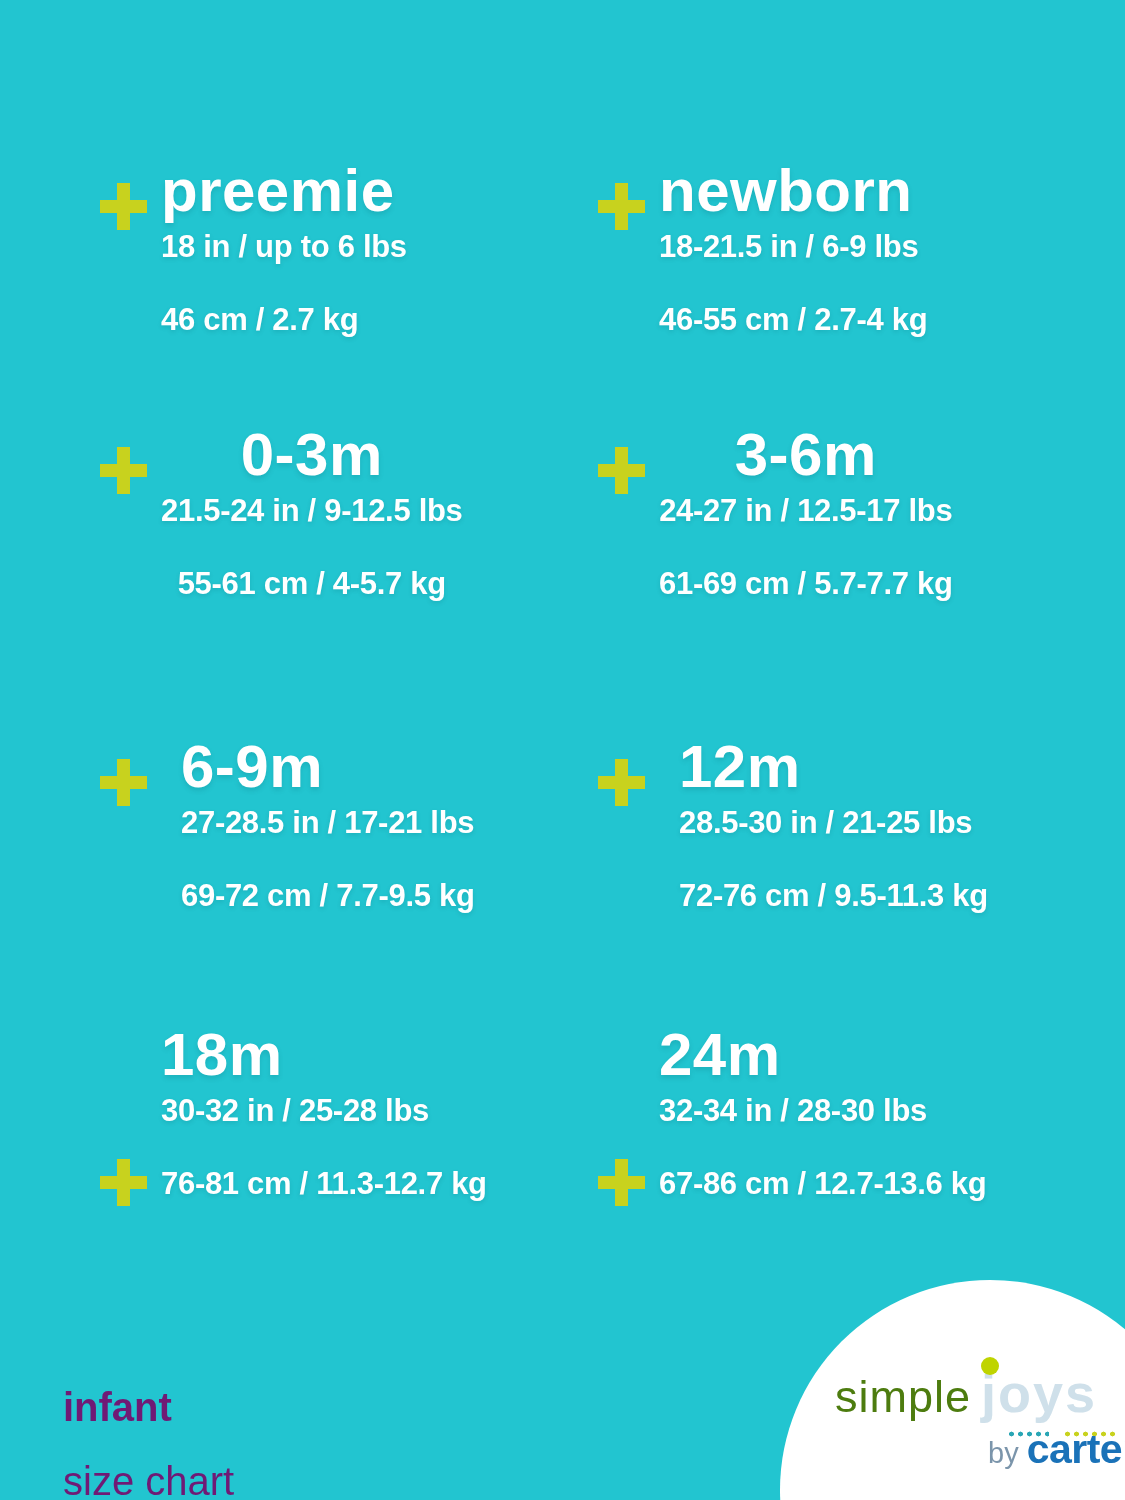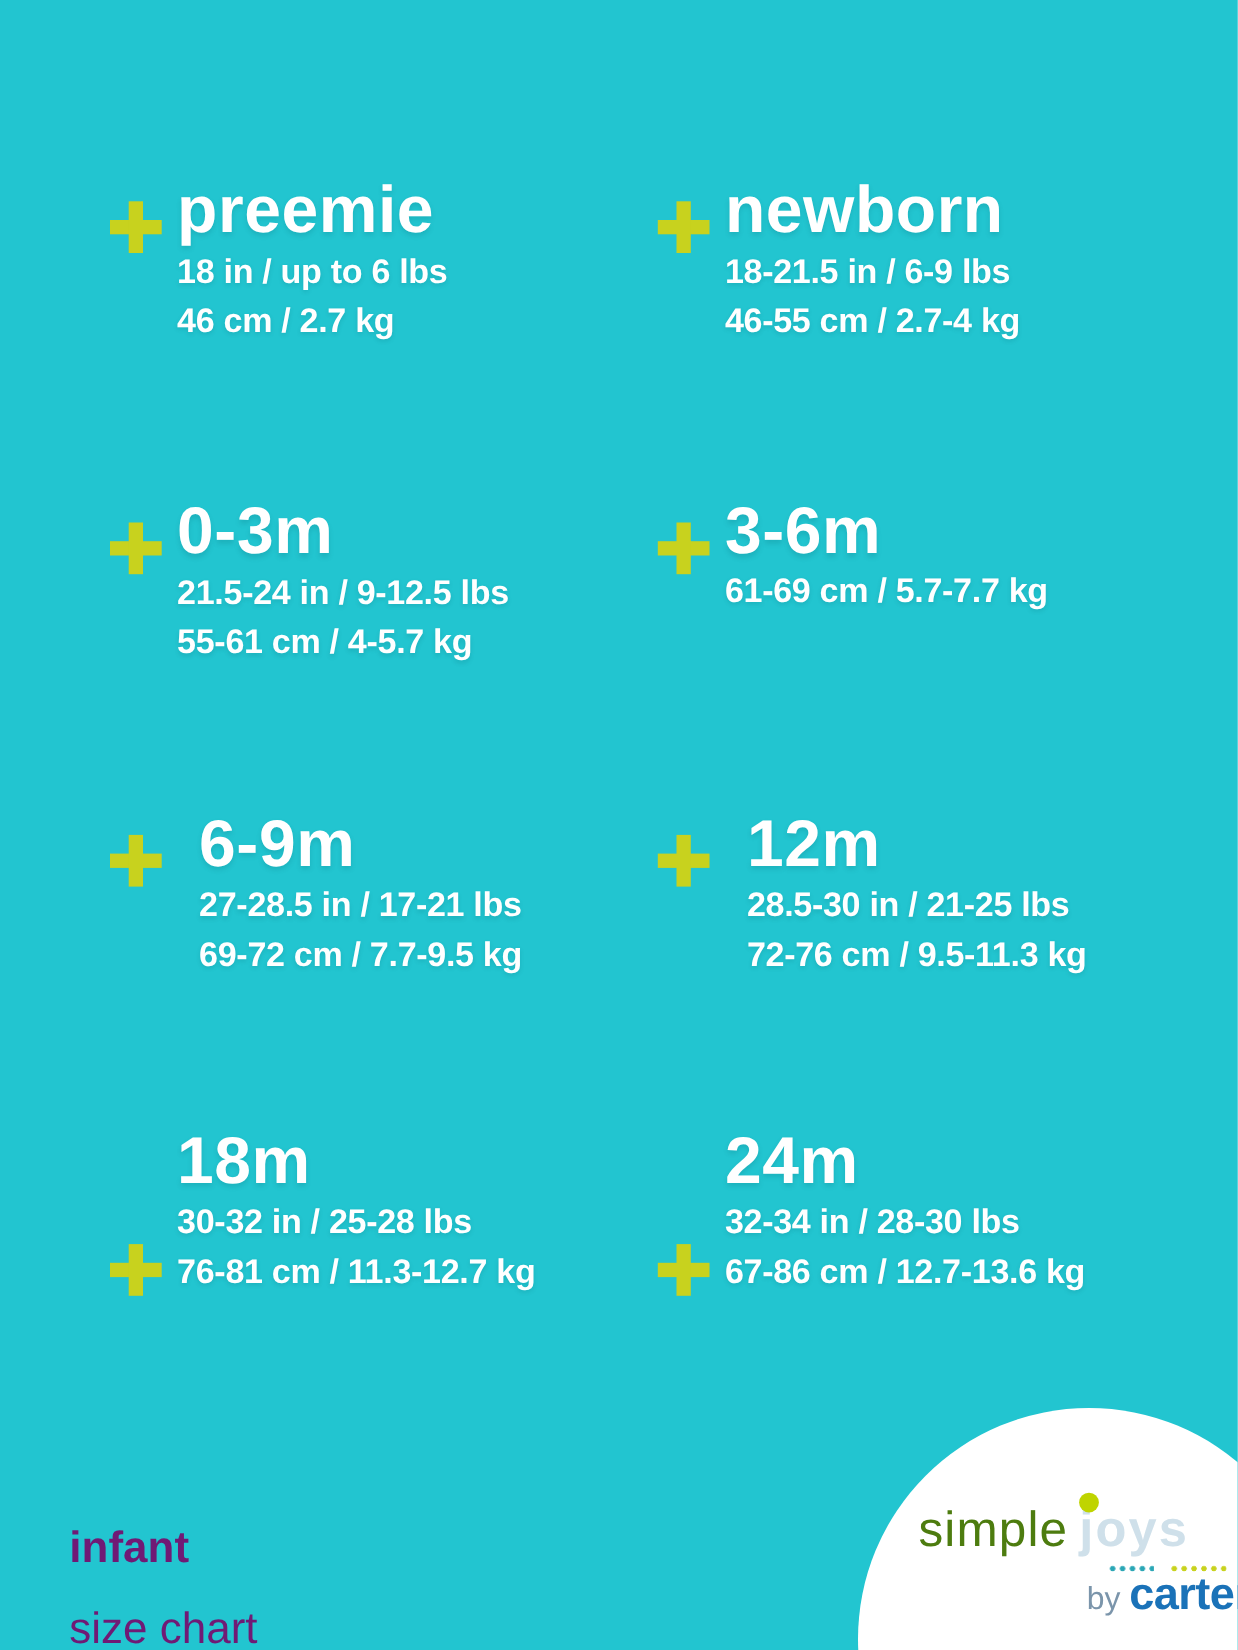--- a/index.html
+++ b/index.html
@@ -16,21 +16,21 @@
   }
   
   .size-block {
     position: absolute;
     display: flex;
     align-items: flex-start;
   }
   .col1 { left: 100px; }
   .col2 { left: 598px; }
   .row1 { top: 160px; }
-  .row2 { top: 452px; }
+  .row2 { top: 424px; text-align: center; }
   .row3 { top: 736px; gap: 20px; }
   .row4 { top: 1024px; align-items: flex-end; }
 
   .plus-icon {
     position: relative;
     width: 47px; height: 47px;
     margin-top: 23px;
     flex: 0 0 47px;
   }
   .plus-icon::before {
@@ -51,20 +51,21 @@
     line-height: 62px;
     letter-spacing: 0.5px;
     text-shadow: 0 3px 5px rgba(0, 90, 100, 0.18);
   }
   .size-line {
     font-size: 31px;
     font-weight: 700;
     line-height: 45px;
     letter-spacing: -0.3px;
     text-shadow: 0 2px 4px rgba(0, 90, 100, 0.18);
+    margin-top: 28px;
   }
   .size-line.first { margin-top: 2px; }
 
   
   .footer {
     position: absolute;
     left: 63px; top: 1384px;
     color: #701a75;
   }
   .footer-category {
@@ -91,21 +92,21 @@
   }
   .logo-simple {
     font-size: 45px;
     font-weight: 400;
     color: #4d7c0f;
     letter-spacing: 1px;
   }
   .logo-joys {
     position: relative;
     margin-left: 10px;
-    font-size: 46px;
+    font-size: 54px;
     font-weight: 700;
     color: #cfe0ea;
     letter-spacing: 2px;
   }
   .joys-dot {
     position: absolute;
     left: 0px; top: -5px;
     width: 18px; height: 18px;
     border-radius: 50%;
     background: #bfd400;
@@ -177,20 +178,21 @@
     <div class="size-info">
       <h2 class="size-name">0-3m</h2>
       <div class="size-line first">21.5-24 in / 9-12.5 lbs</div>
       <div class="size-line">55-61 cm / 4-5.7 kg</div>
     </div>
   </div>
   <div class="size-block col2 row2">
     <span class="plus-icon"></span>
     <div class="size-info">
       <h2 class="size-name">3-6m</h2>
+      <div class="size-line first">24-27 in / 12.5-17 lbs</div>
       <div class="size-line">61-69 cm / 5.7-7.7 kg</div>
     </div>
   </div>
 
   <div class="size-block col1 row3">
     <span class="plus-icon"></span>
     <div class="size-info">
       <h2 class="size-name">6-9m</h2>
       <div class="size-line first">27-28.5 in / 17-21 lbs</div>
       <div class="size-line">69-72 cm / 7.7-9.5 kg</div>

